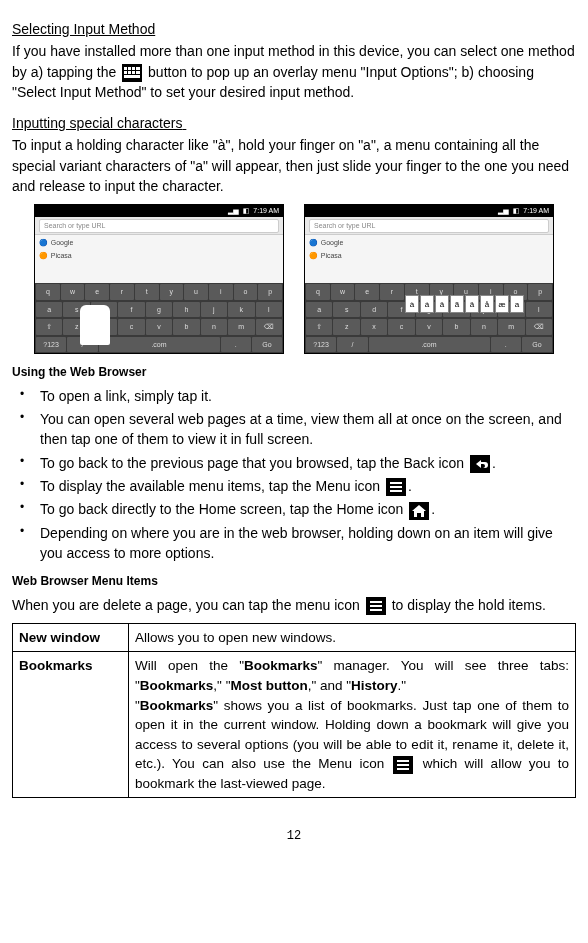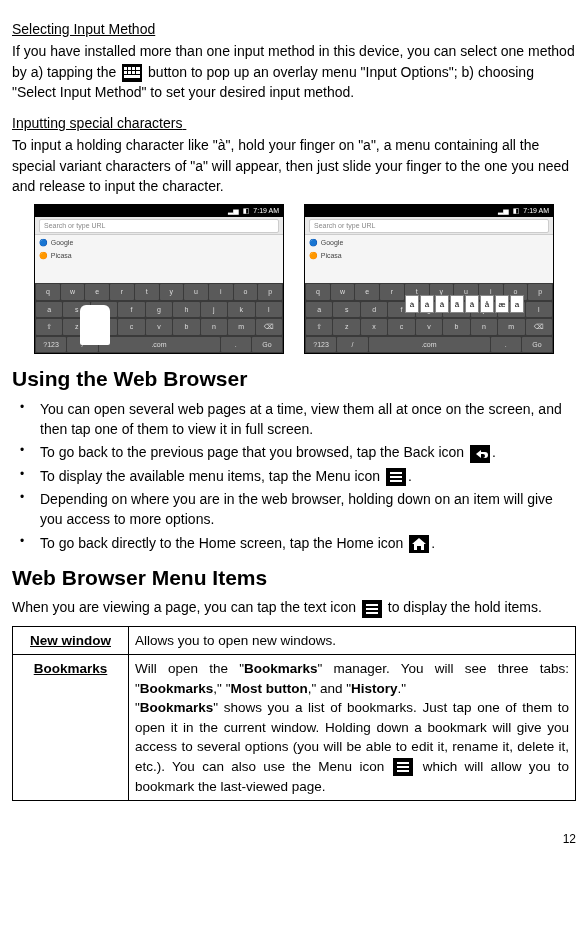--- a/index.html
+++ b/index.html
@@ -84,30 +84,30 @@
       position: absolute;
       bottom: 8px; left: 45px;
       width: 30px; height: 40px;
       background: #fff;
       border-radius: 6px 6px 2px 2px;
     }
     .shot-popup{
       position:absolute; bottom:40px; left:100px; display:flex; gap:1px;
     }
     .pkey{width:14px;height:18px;background:#fff;border:1px solid #888;font-size:8px;display:flex;align-items:center;justify-content:center;}
-    .h2 { font-size: 21px; font-weight: bold; margin: 6px 0 4px 0; }
+    .h2 { font-size: 12px; font-weight: bold; margin: 6px 0 4px 0; }
     ul.bullets { list-style: none; padding-left: 0; margin-bottom: 10px; }
     ul.bullets > li { position: relative; padding-left: 28px; margin: 3px 0; }
     ul.bullets > li::before { content: "•"; position: absolute; left: 8px; font-size: 12px; }
     .nowrap{white-space:nowrap;}
     table.menu { border-collapse: collapse; width: 100%; margin-top: 2px; }
     table.menu td { border: 1px solid #000; padding: 4px 6px; vertical-align: top; font-size: 13.5px; }
-    table.menu td.label { font-weight: bold; text-align: center; width: 116px; white-space: nowrap; text-decoration: underline;}
+    table.menu td.label { font-weight: bold; text-align: left; width: 116px; white-space: nowrap;}
     .justify { text-align: justify; }
-    .page-number { text-align: right; font-size: 12px; margin-top: 30px; }
+    .page-number { text-align: center; font-size: 12px; margin-top: 30px; font-family: Liberation Mono, monospace; }
     b{font-weight:bold;}
   </style>
 </head>
 <body>
 
 <div class="section-title">Selecting Input Method</div>
 <p class="para">
   <span>If you have installed more than one input method in this device, you can select one method by a) tapping the </span>
   <span class="inline-icon">
     <svg viewBox="0 0 20 18">
@@ -265,53 +265,54 @@
         <div class="pkey">å</div>
         <div class="pkey">æ</div>
         <div class="pkey">a</div>
     </div>
   </div>
 </div>
 
 <div class="h2">Using the Web Browser</div>
 
 <ul class="bullets">
+  <li>To open a link, simply tap it.</li>
   <li>You can open several web pages at a time, view them all at once on the screen, and then tap one of them to view it in full screen.</li>
   <li>
     <span>To go back to the previous page that you browsed, tap the Back icon </span><span class="nowrap"><span class="inline-icon">
       <svg viewBox="0 0 20 18">
             <rect width="20" height="18" fill="#000"></rect>
             <path d="M6 9 L11 5 L11 7 L15 7 A3 3 0 0 1 15 13 L13 13 A1 1 0 0 0 13 9 L11 9 L11 13 Z" fill="#fff"></path>
           </svg>
     </span><span>.</span></span>
   </li>
   <li>
     <span>To display the available menu items, tap the Menu icon </span><span class="nowrap"><span class="inline-icon">
       <svg viewBox="0 0 20 18">
             <rect width="20" height="18" fill="#000"></rect>
             <rect x="4" y="4" width="12" height="2" fill="#fff"></rect>
             <rect x="4" y="8" width="12" height="2" fill="#fff"></rect>
             <rect x="4" y="12" width="12" height="2" fill="#fff"></rect>
           </svg>
     </span><span>.</span></span>
   </li>
-  <li>Depending on where you are in the web browser, holding down on an item will give you access to more options.</li>
   <li>
     <span>To go back directly to the Home screen, tap the Home icon </span><span class="nowrap"><span class="inline-icon">
       <svg viewBox="0 0 20 18">
             <rect width="20" height="18" fill="#000"></rect>
             <path d="M10 3 L17 9 L15 9 L15 15 L12 15 L12 11 L8 11 L8 15 L5 15 L5 9 L3 9 Z" fill="#fff"></path>
           </svg>
     </span><span>.</span></span>
   </li>
+  <li>Depending on where you are in the web browser, holding down on an item will give you access to more options.</li>
 </ul>
 
 <div class="h2">Web Browser Menu Items</div>
 <p class="para">
-  <span>When you are viewing a page, you can tap the text icon </span><span class="inline-icon">
+  <span>When you are delete a page, you can tap the menu icon </span><span class="inline-icon">
     <svg viewBox="0 0 20 18">
         <rect width="20" height="18" fill="#000"></rect>
         <rect x="4" y="4" width="12" height="2" fill="#fff"></rect>
         <rect x="4" y="8" width="12" height="2" fill="#fff"></rect>
         <rect x="4" y="12" width="12" height="2" fill="#fff"></rect>
       </svg>
   </span><span> to display the hold items.</span>
 </p>
 
 <table class="menu">

